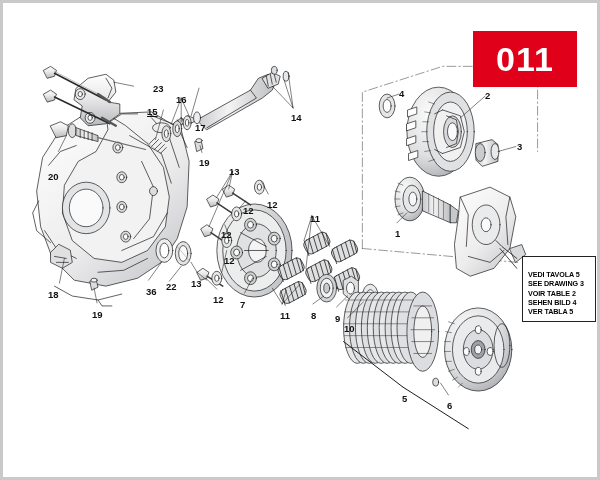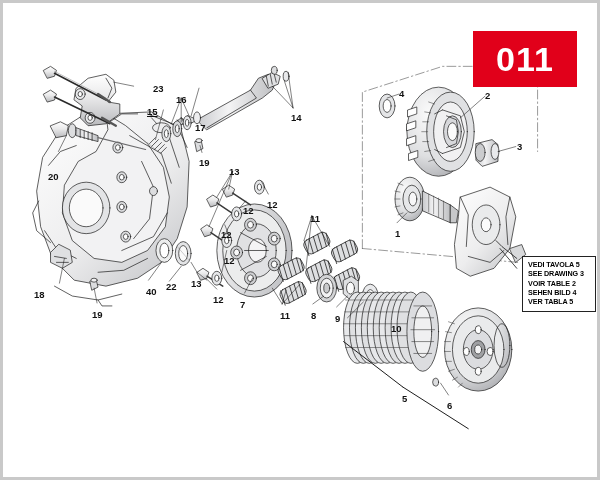--- a/index.html
+++ b/index.html
@@ -8,21 +8,21 @@
   #page{position:relative;width:600px;height:480px;background:#ffffff;
         border:3px solid #c9c9c9;box-sizing:border-box;}
   #canvas{position:absolute;inset:0;}
   .badge{position:absolute;left:470px;top:28px;width:104px;height:56px;
          background:#e1001a;color:#ffffff;font-size:34px;font-weight:bold;
          letter-spacing:1px;display:flex;align-items:center;
          justify-content:center;line-height:1;}
   .lbl{position:absolute;font-size:9.5px;font-weight:bold;color:#111;
        line-height:1;white-space:nowrap;}
   .callout{position:absolute;left:519px;top:253px;width:74px;
-           border:1px solid #222;background:#fff;padding:3px 4px 4px 5px;
+           border:1px solid #222;background:#fff;padding:13px 4px 4px 5px;
            box-sizing:border-box;}
   .callout div{font-size:7.2px;font-weight:bold;color:#000;line-height:1.3;
                white-space:nowrap;letter-spacing:-.1px;}
 </style>
 </head>
 <body>
 
 <div id="page">
 
   <svg id="canvas" viewBox="0 0 600 480">
@@ -430,36 +430,36 @@
   <div id="labels">
       <div class="lbl" style="left: 392px; top: 226px;">1</div>
       <div class="lbl" style="left: 482px; top: 88px;">2</div>
       <div class="lbl" style="left: 514px; top: 139px;">3</div>
       <div class="lbl" style="left: 396px; top: 86px;">4</div>
       <div class="lbl" style="left: 399px; top: 391px;">5</div>
       <div class="lbl" style="left: 444px; top: 398px;">6</div>
       <div class="lbl" style="left: 237px; top: 297px;">7</div>
       <div class="lbl" style="left: 308px; top: 308px;">8</div>
       <div class="lbl" style="left: 332px; top: 311px;">9</div>
-      <div class="lbl" style="left: 341px; top: 321px; padding-left: 47px;">10</div>
+      <div class="lbl" style="left: 341px; top: 321px;">10</div>
       <div class="lbl" style="left: 307px; top: 211px;">11</div>
       <div class="lbl" style="left: 277px; top: 308px;">11</div>
       <div class="lbl" style="left: 264px; top: 197px;">12</div>
       <div class="lbl" style="left: 240px; top: 203px;">12</div>
       <div class="lbl" style="left: 218px; top: 227px;">12</div>
       <div class="lbl" style="left: 221px; top: 253px;">12</div>
       <div class="lbl" style="left: 210px; top: 292px;">12</div>
       <div class="lbl" style="left: 226px; top: 164px;">13</div>
       <div class="lbl" style="left: 188px; top: 276px;">13</div>
       <div class="lbl" style="left: 288px; top: 110px;">14</div>
       <div class="lbl" style="left: 144px; top: 104px; text-decoration: underline;">15</div>
       <div class="lbl" style="left: 173px; top: 92px;">16</div>
       <div class="lbl" style="left: 192px; top: 80px; margin-top: 40px;">17</div>
-      <div class="lbl" style="left: 31px; top: 287px;">18</div>
+      <div class="lbl" style="left: 45px; top: 287px;">18</div>
       <div class="lbl" style="left: 196px; top: 155px;">19</div>
       <div class="lbl" style="left: 89px; top: 307px;">19</div>
       <div class="lbl" style="left: 45px; top: 169px;">20</div>
-      <div class="lbl" style="left: 143px; top: 284px;">40</div>
+      <div class="lbl" style="left: 143px; top: 284px;">36</div>
       <div class="lbl" style="left: 163px; top: 279px;">22</div>
       <div class="lbl" style="left: 122px; top: 81px; margin-left: 28px;">23</div>
     </div>
 
 </div>
 
 </body></html>

